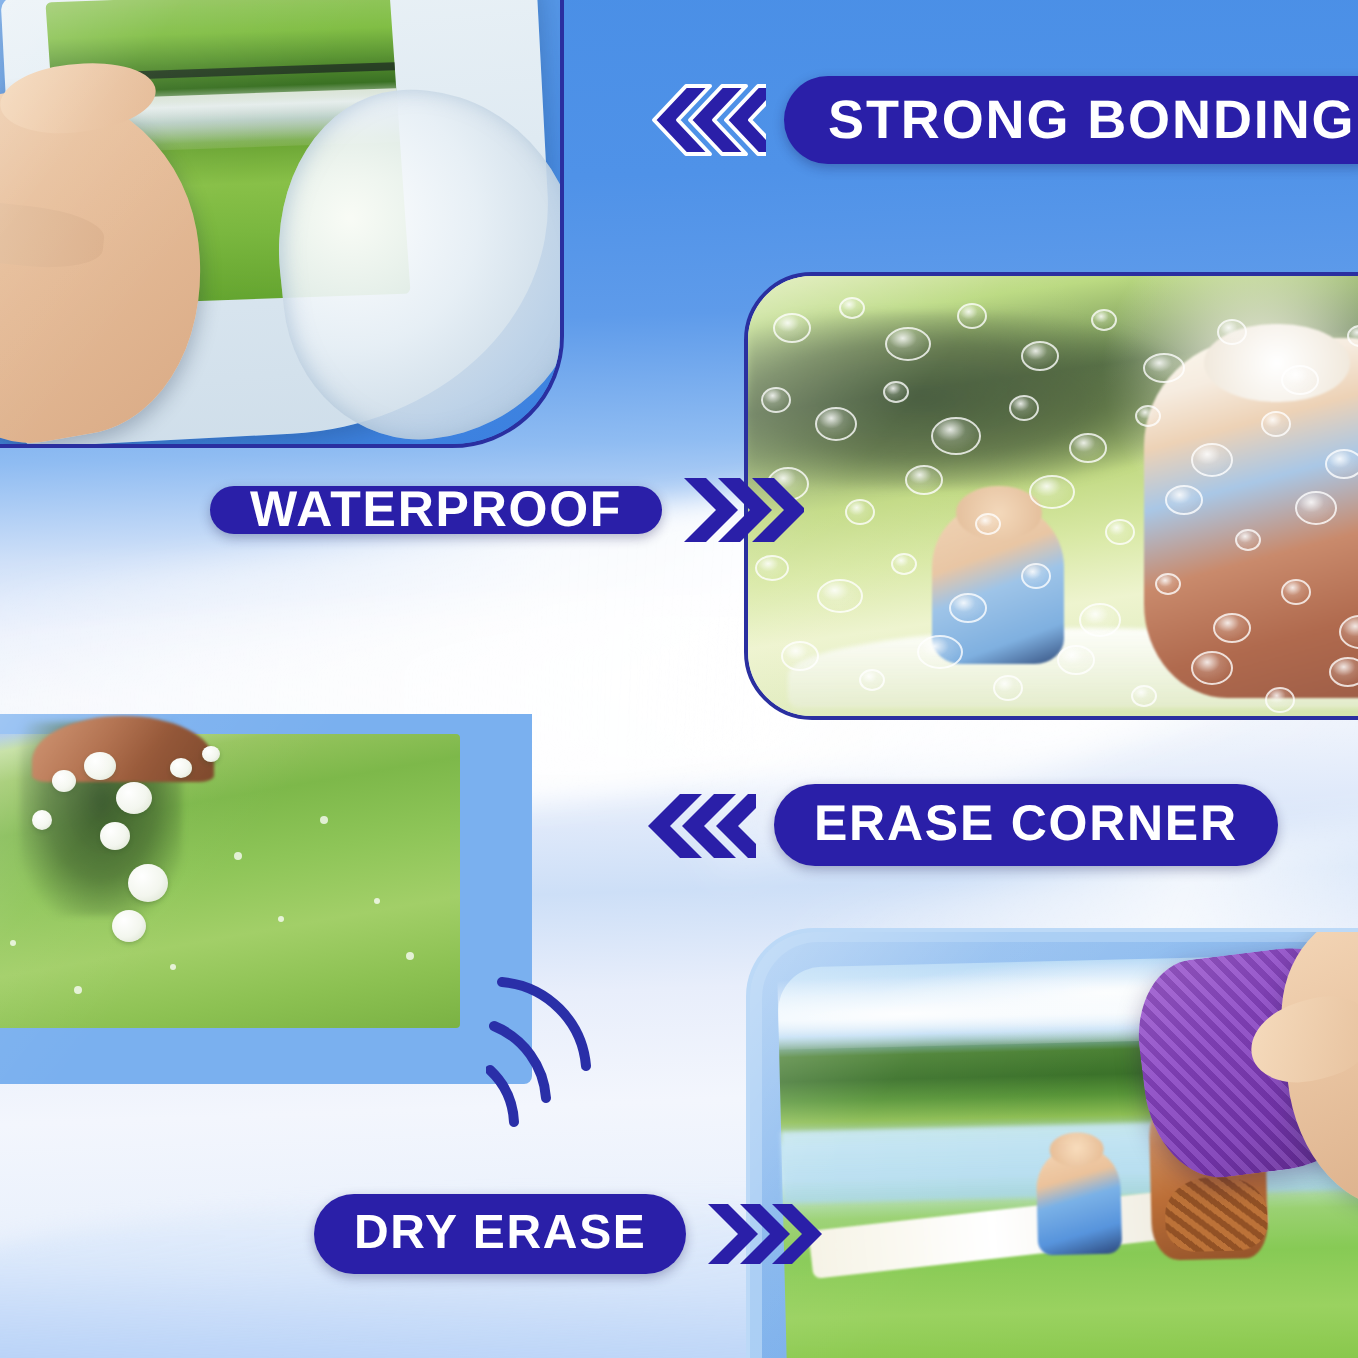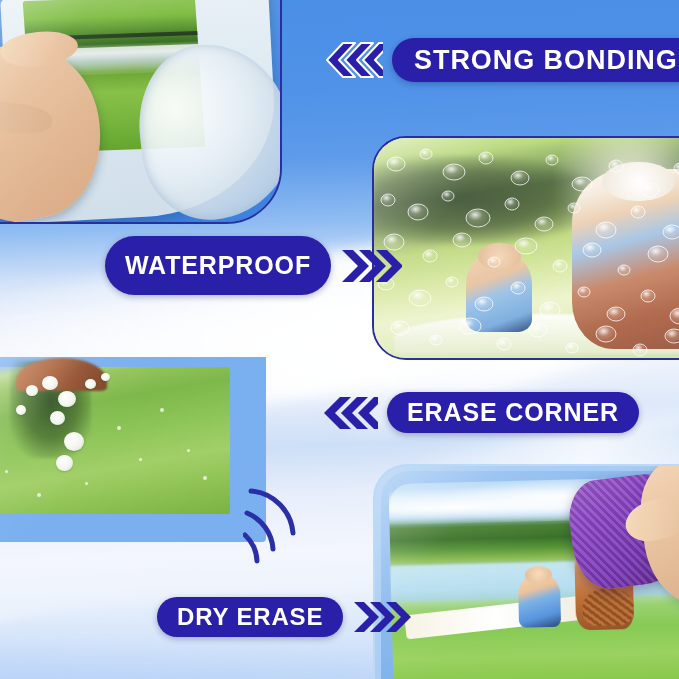--- a/index.html
+++ b/index.html
@@ -332,21 +332,21 @@
     display:flex;align-items:center;justify-content:center;
     font-family:"Liberation Sans", sans-serif;
     box-shadow:0 2px 6px rgba(20,20,80,.3);
   }
   .chevs{display:flex;align-items:center;}
   .chevs svg{display:block;}
 
   #label-bonding{left:317px;top:38px;gap:9px;}
   #label-bonding .pill{height:44px;padding:0 22px;font-size:27px;}
   #label-waterproof{left:105px;top:236px;gap:9px;}
-  #label-waterproof .pill{height:59px;padding:0 20px;font-size:25px;}
+  #label-waterproof .pill{height:24px;padding:0 20px;font-size:25px;}
   #label-round{left:316px;top:392px;gap:9px;}
   #label-round .pill{height:41px;padding:0 20px;font-size:25px;}
   #label-dryerase{left:157px;top:597px;gap:9px;}
   #label-dryerase .pill{height:40px;padding:0 20px;font-size:24px;}
 </style>
 </head>
 <body>
 
 <div id="infographic">
 

